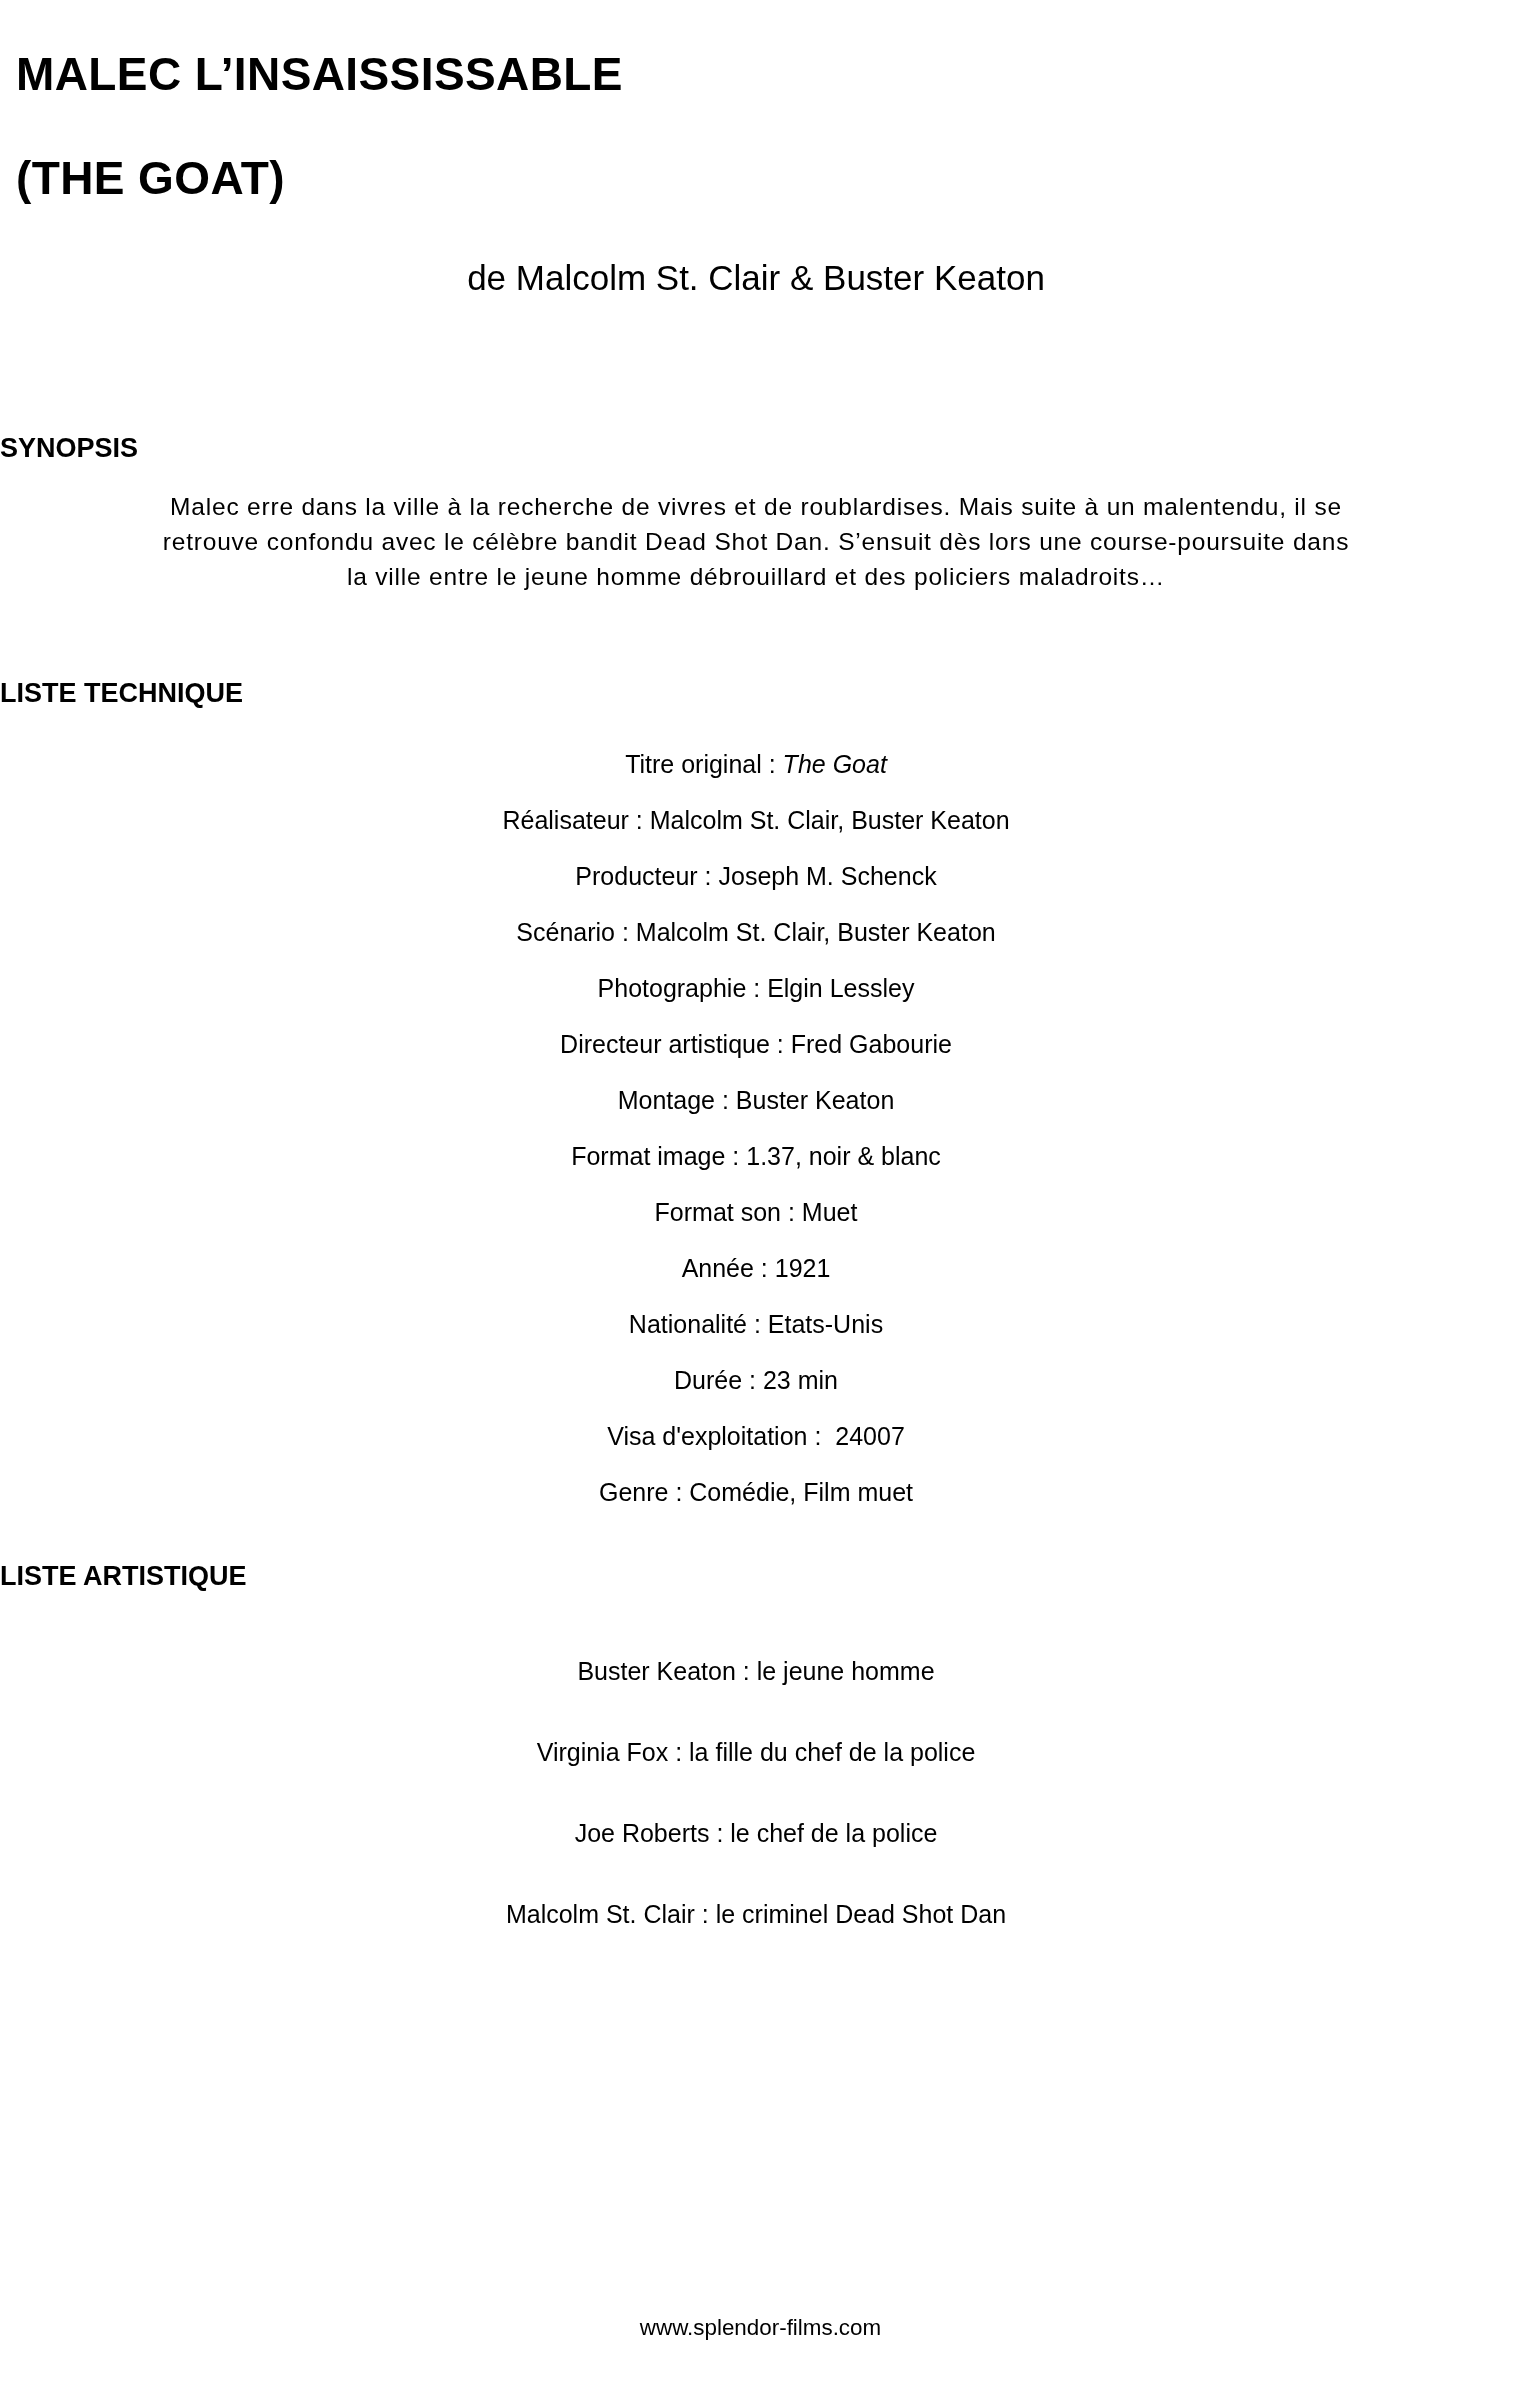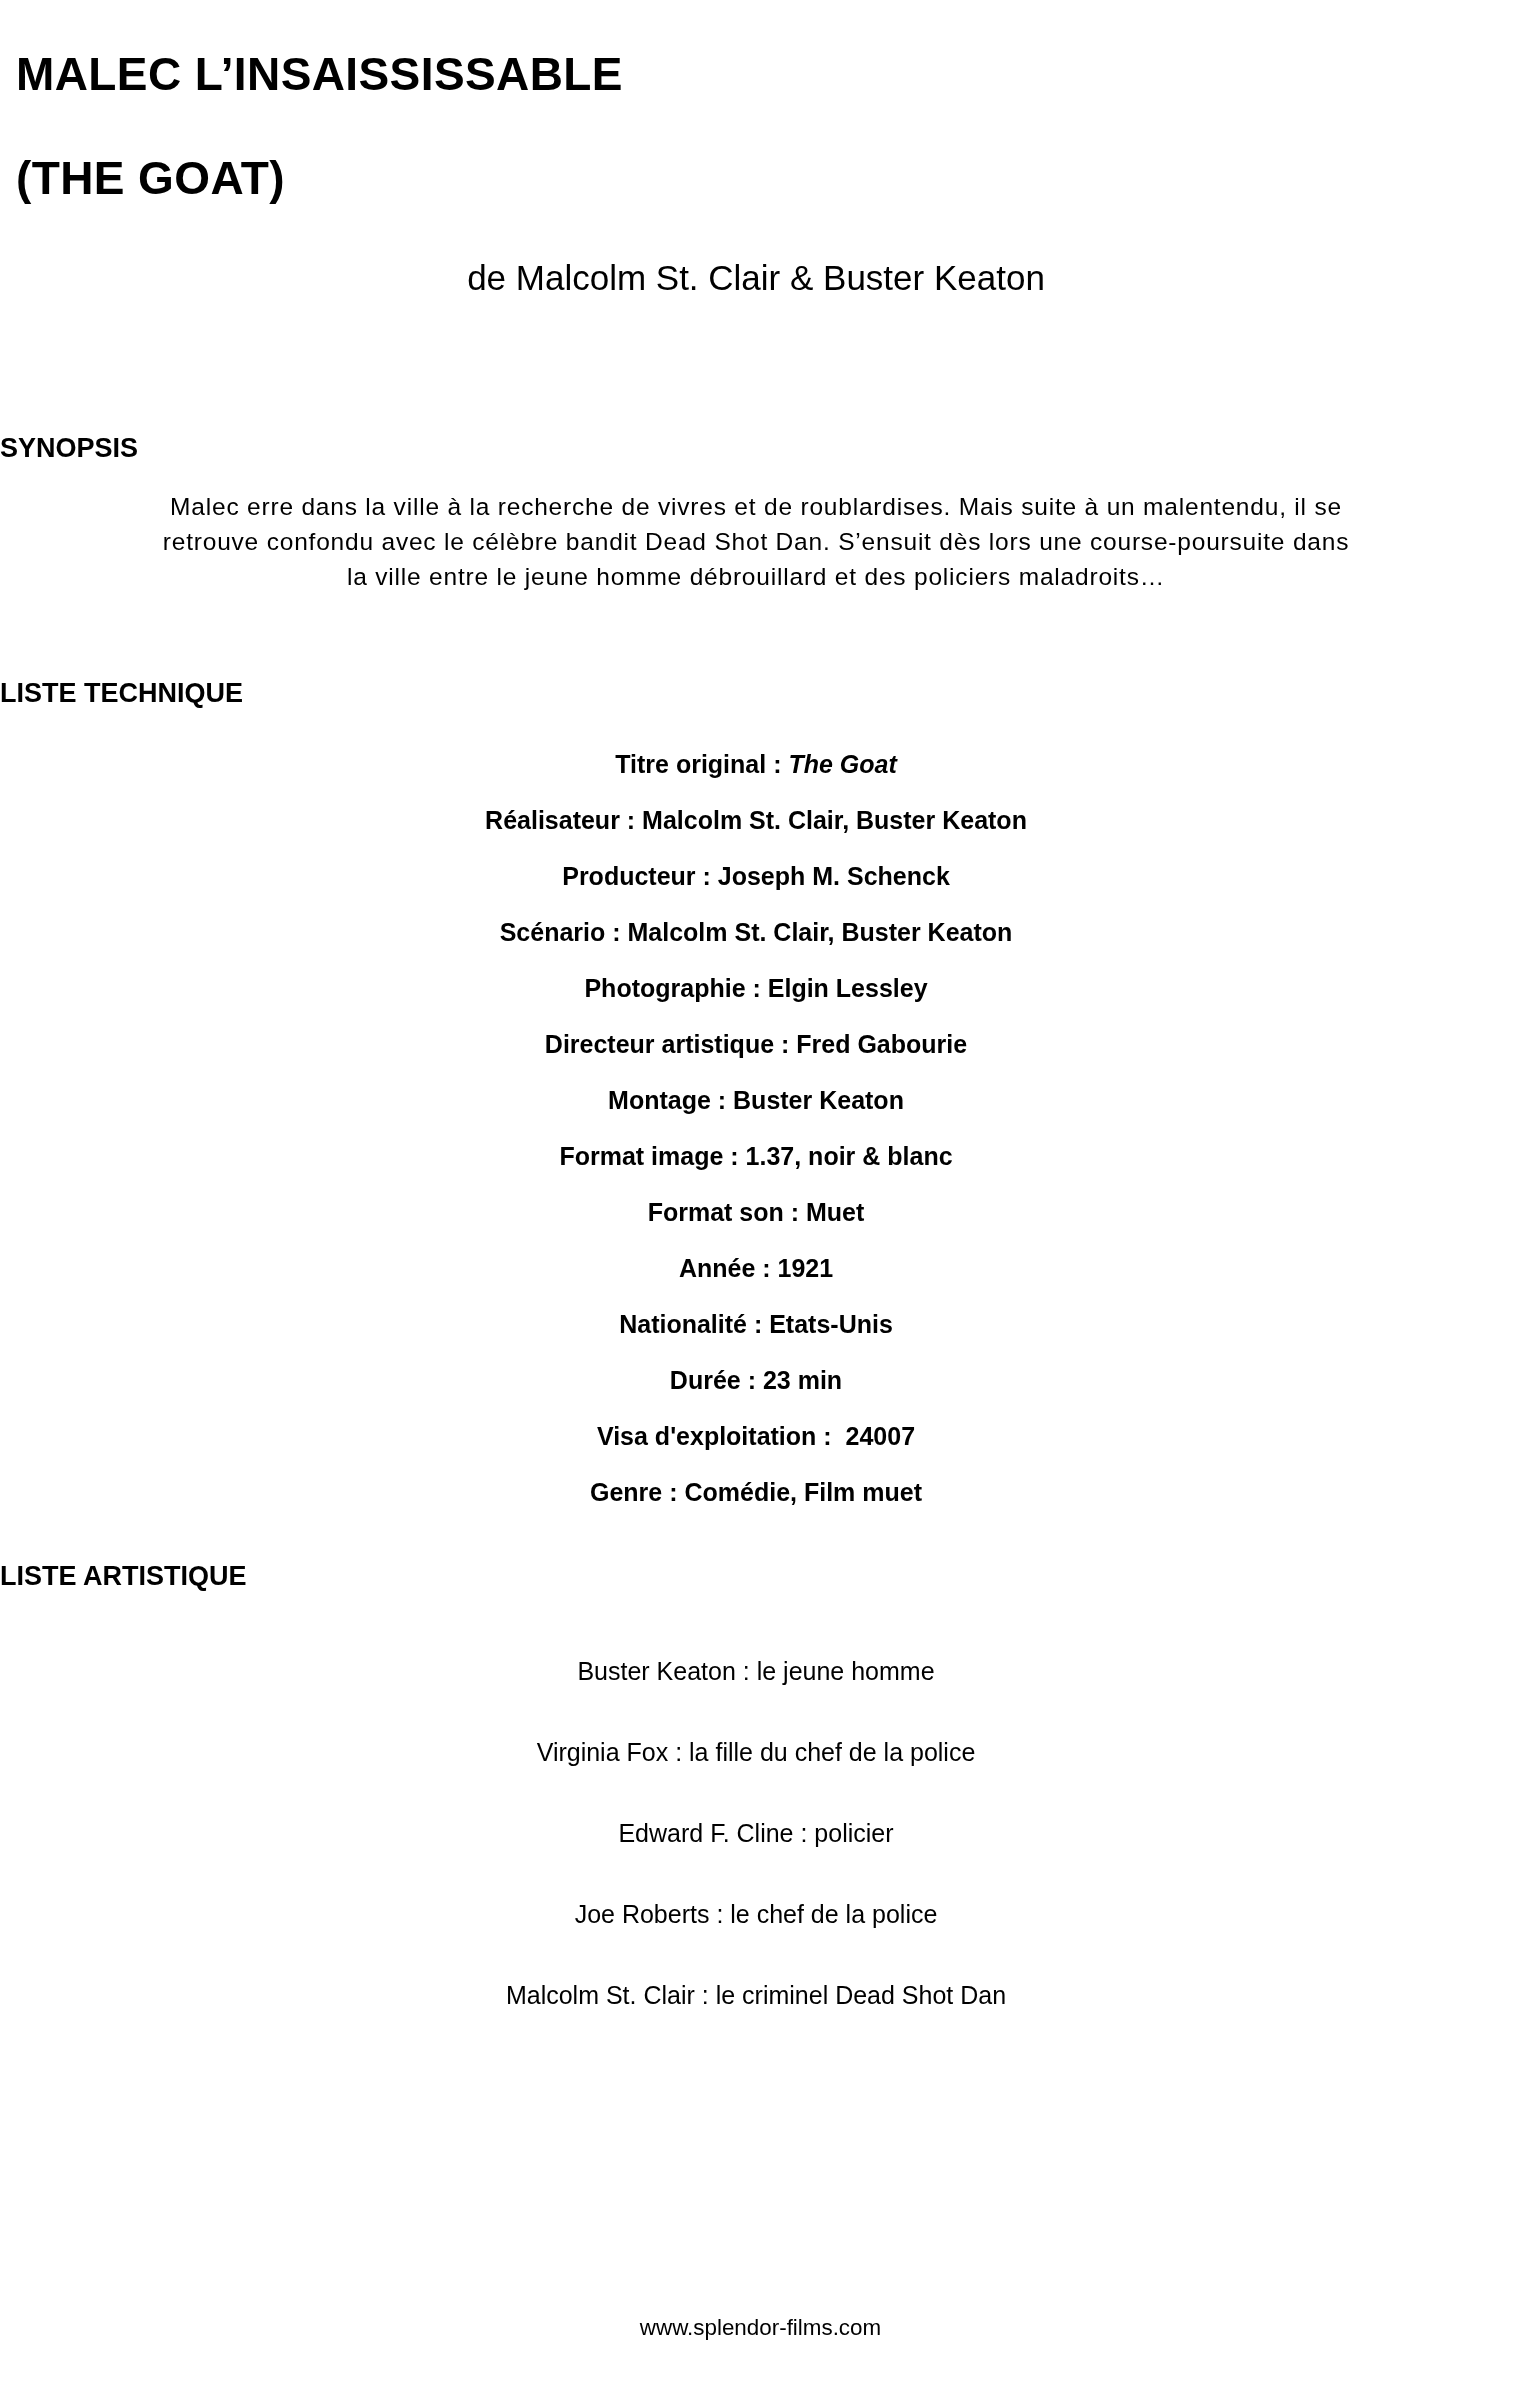--- a/index.html
+++ b/index.html
@@ -55,21 +55,20 @@
     text-align: center;
     white-space: pre;
   }
   .tech-list { margin-top: 26px; }
   .tech-line {
     margin: 0;
     font-size: 25px;
     line-height: 56px;
     text-align: center;
     white-space: pre; 
-    font-weight: bold;
   }
   .art-list { margin-top: 38px; }
   .art-line {
     margin: 0;
     font-size: 25px;
     line-height: 81px;
     text-align: center;
     white-space: pre;
   }
   .em { font-style: italic; }
@@ -120,21 +119,20 @@
       <p class="tech-line">Durée : 23 min</p>
       <p class="tech-line">Visa d'exploitation :  24007</p>
       <p class="tech-line">Genre : Comédie, Film muet</p>
     </div>
 
   <h2 class="heading art-h">LISTE ARTISTIQUE</h2>
 
   <div class="art-list" id="artistic-lines">
       <p class="art-line">Buster Keaton : le jeune homme</p>
       <p class="art-line">Virginia Fox : la fille du chef de la police</p>
-      <p class="art-line">Edward F. Cline : policier</p>
       <p class="art-line">Joe Roberts : le chef de la police</p>
       <p class="art-line">Malcolm St. Clair : le criminel Dead Shot Dan</p>
     </div>
 
   <p class="footer">www.splendor-films.com</p>
 
 </div>
 
 
 </body></html>

